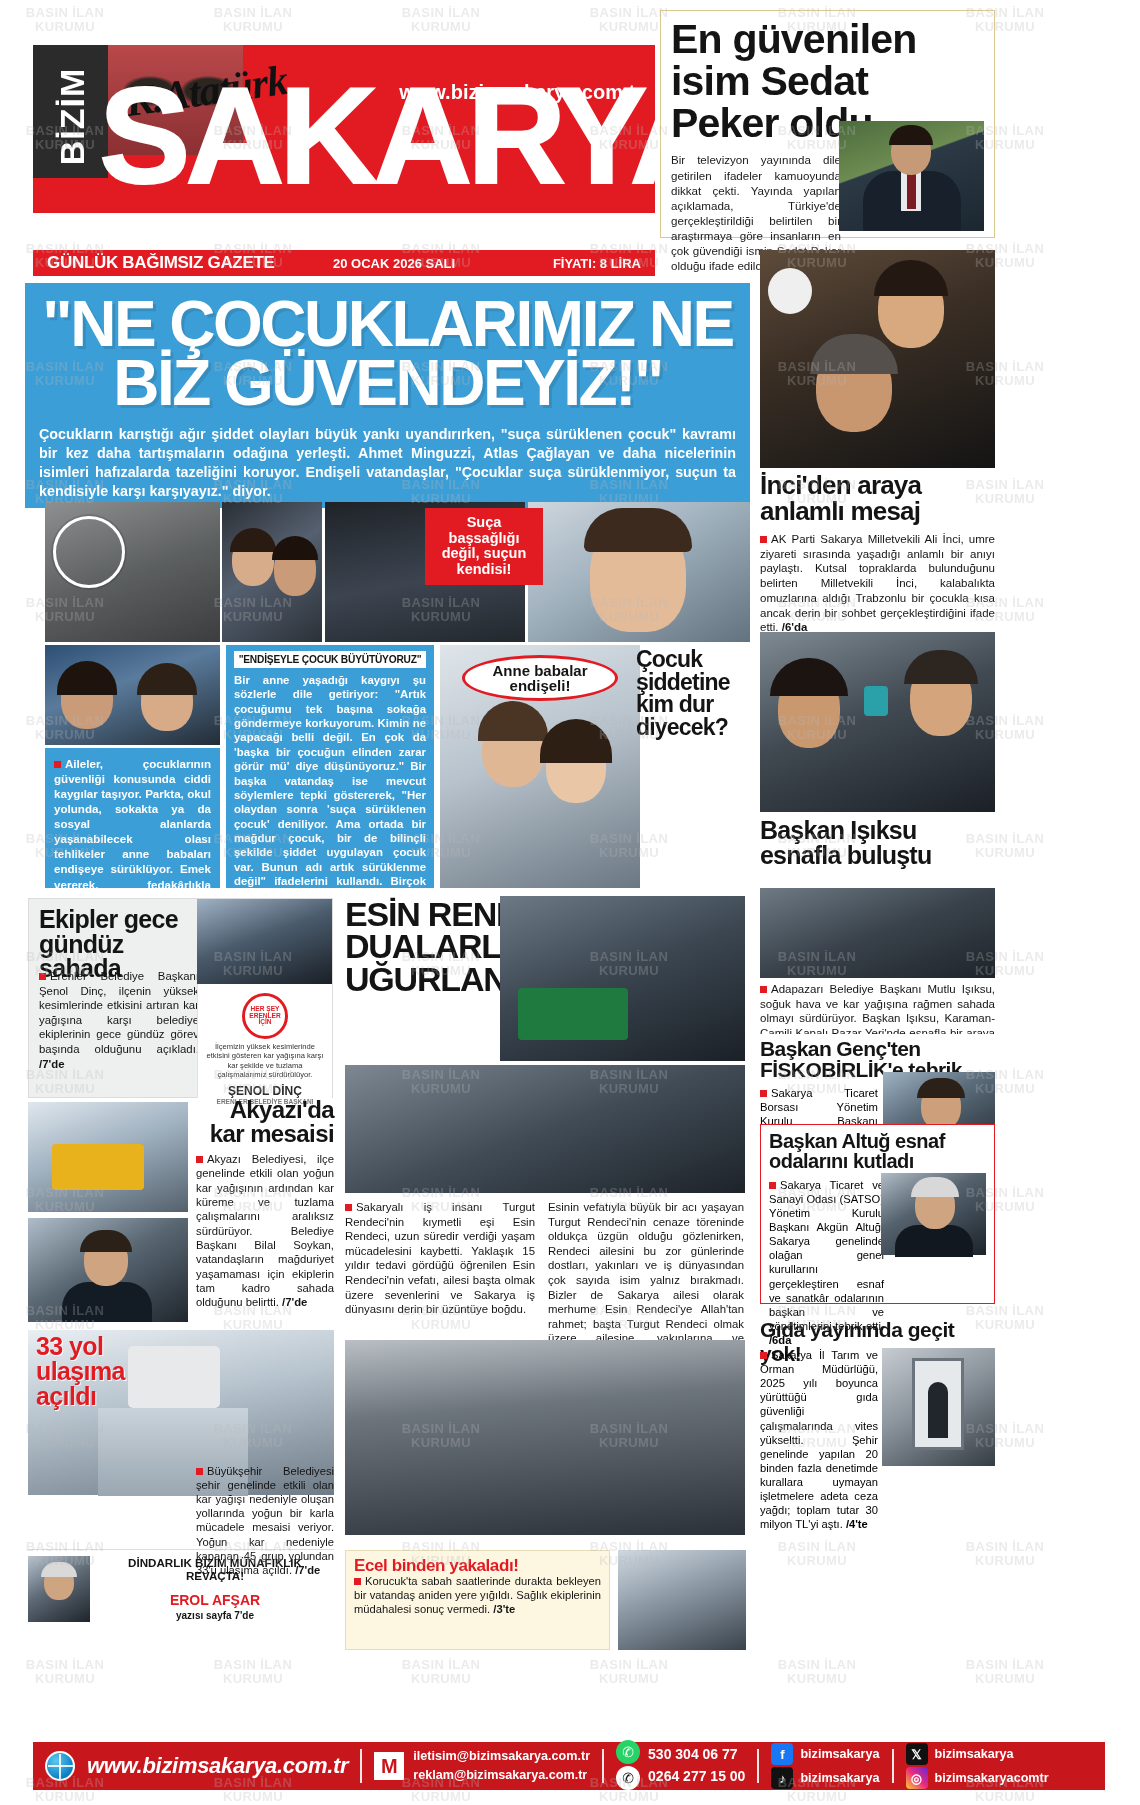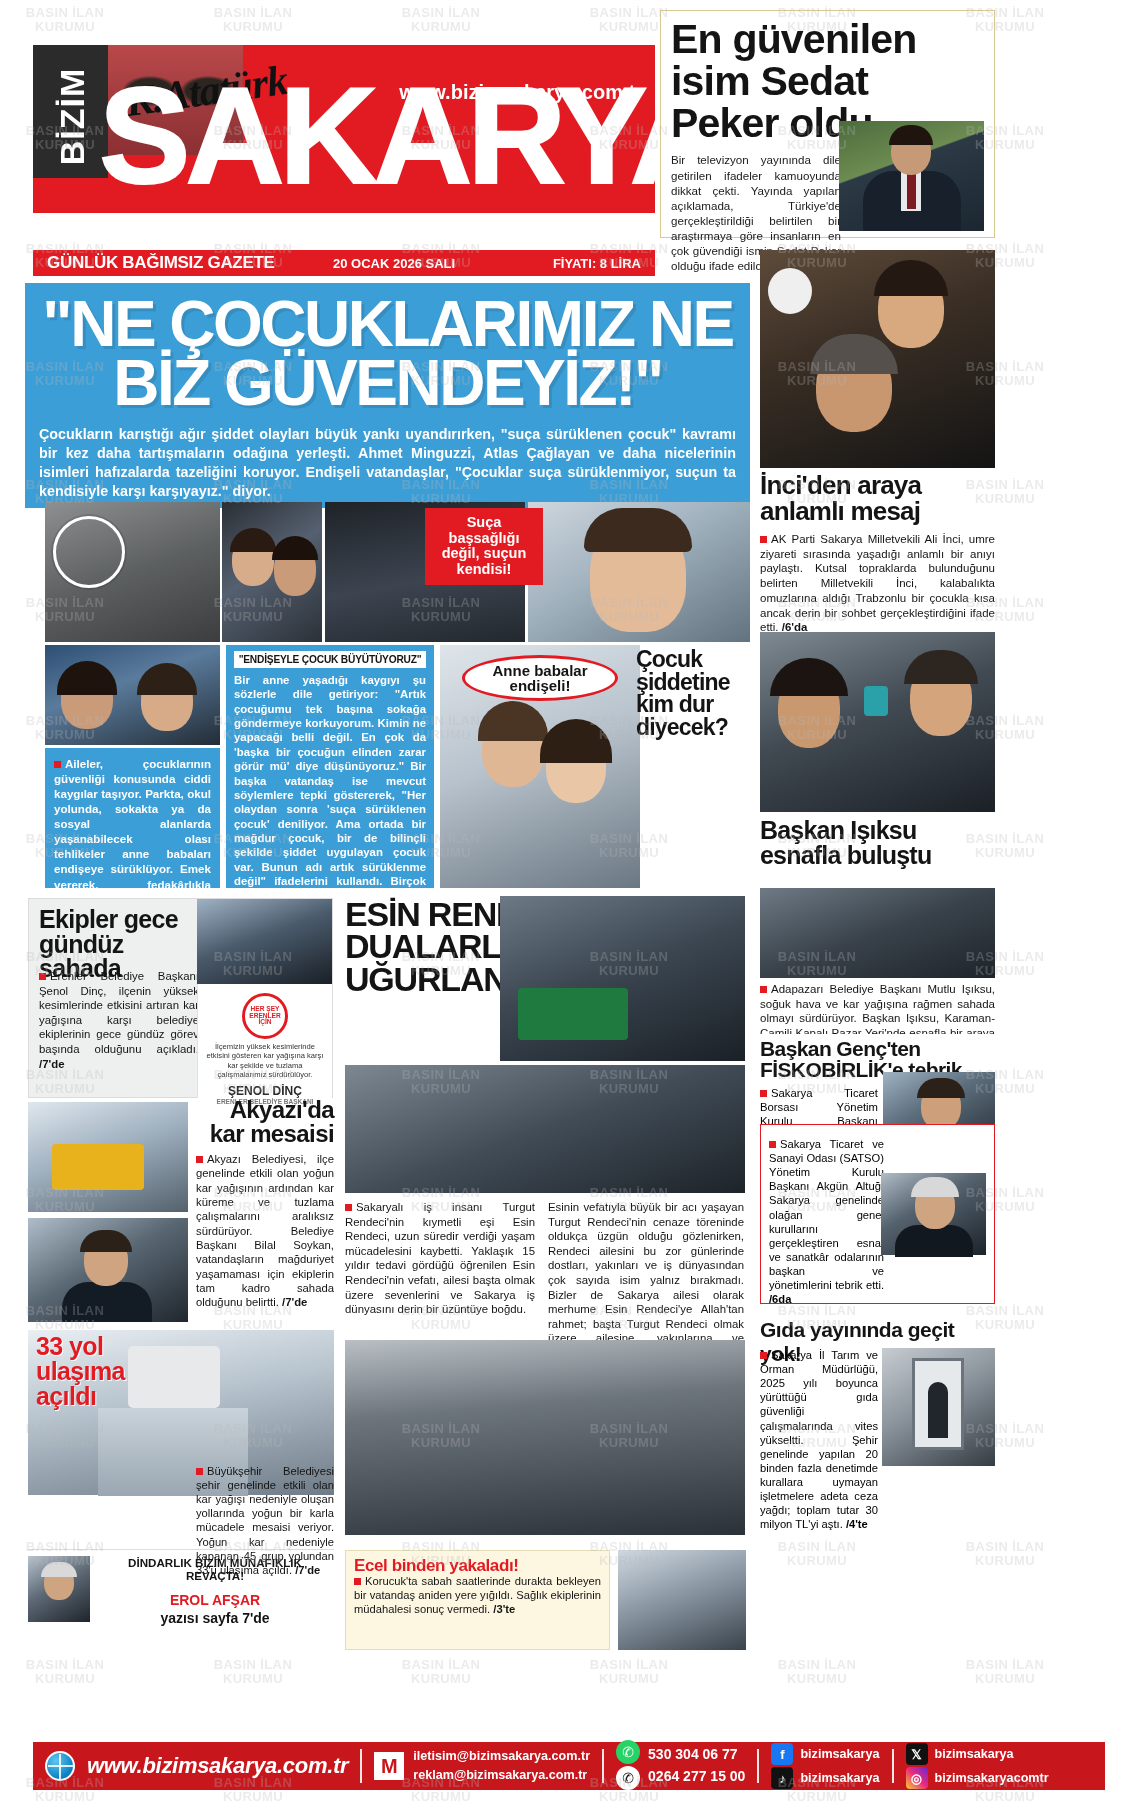--- a/index.html
+++ b/index.html
@@ -391,21 +391,21 @@
   .yazar-t{
     position:absolute; left:72px; top:6px; width:230px; text-align:center;
     font-size:11.6px; font-weight:800; line-height:1.15; color:#141414;
   }
   .yazar-n{
     position:absolute; left:72px; top:42px; width:230px; text-align:center;
     font-size:14px; font-weight:800; color:#e21b22;
   }
   .yazar-s{
     position:absolute; left:72px; top:60px; width:230px; text-align:center;
-    font-size:14px; font-weight:700; color:#141414;
+    font-size:10px; font-weight:700; color:#141414;
   }
 
   .ecel-box{
     position:absolute; left:345px; top:1550px; width:265px; height:100px;
     background:#fdf7e2; border:1px solid #e6dcb6; padding:6px 8px;
   }
   .ecel-h{ font-size:17px; font-weight:800; color:#e21b22; line-height:1.0; letter-spacing:-.4px; }
   .ecel-b{ font-size:11.2px; line-height:1.26; text-align:justify; color:#141414; }
   .ecel-photo{
     position:absolute; left:618px; top:1550px; width:128px; height:100px;
@@ -562,20 +562,21 @@
       <b>/6'da</b>
     </div>
     <div class="rc-photo4">
       <div class="s"></div>
         <div class="f"></div>
         <div class="h"></div>
     </div>
   </div>
 
   <div class="rc-box5">
+    <div class="rc-h5">Başkan Altuğ esnaf odalarını kutladı</div>
     <div class="rc-b5">
       <span class="sqr"></span><span>Sakarya Ticaret ve Sanayi Odası (SATSO) Yönetim Kurulu Başkanı Akgün Altuğ, Sakarya genelinde olağan genel kurullarını gerçekleştiren esnaf ve sanatkâr odalarının başkan ve yönetimlerini tebrik etti.</span>
       <b>/6da</b>
     </div>
     <div class="rc-photo5">
       <div class="s"></div>
         <div class="f"></div>
         <div class="h"></div>
     </div>
   </div>

